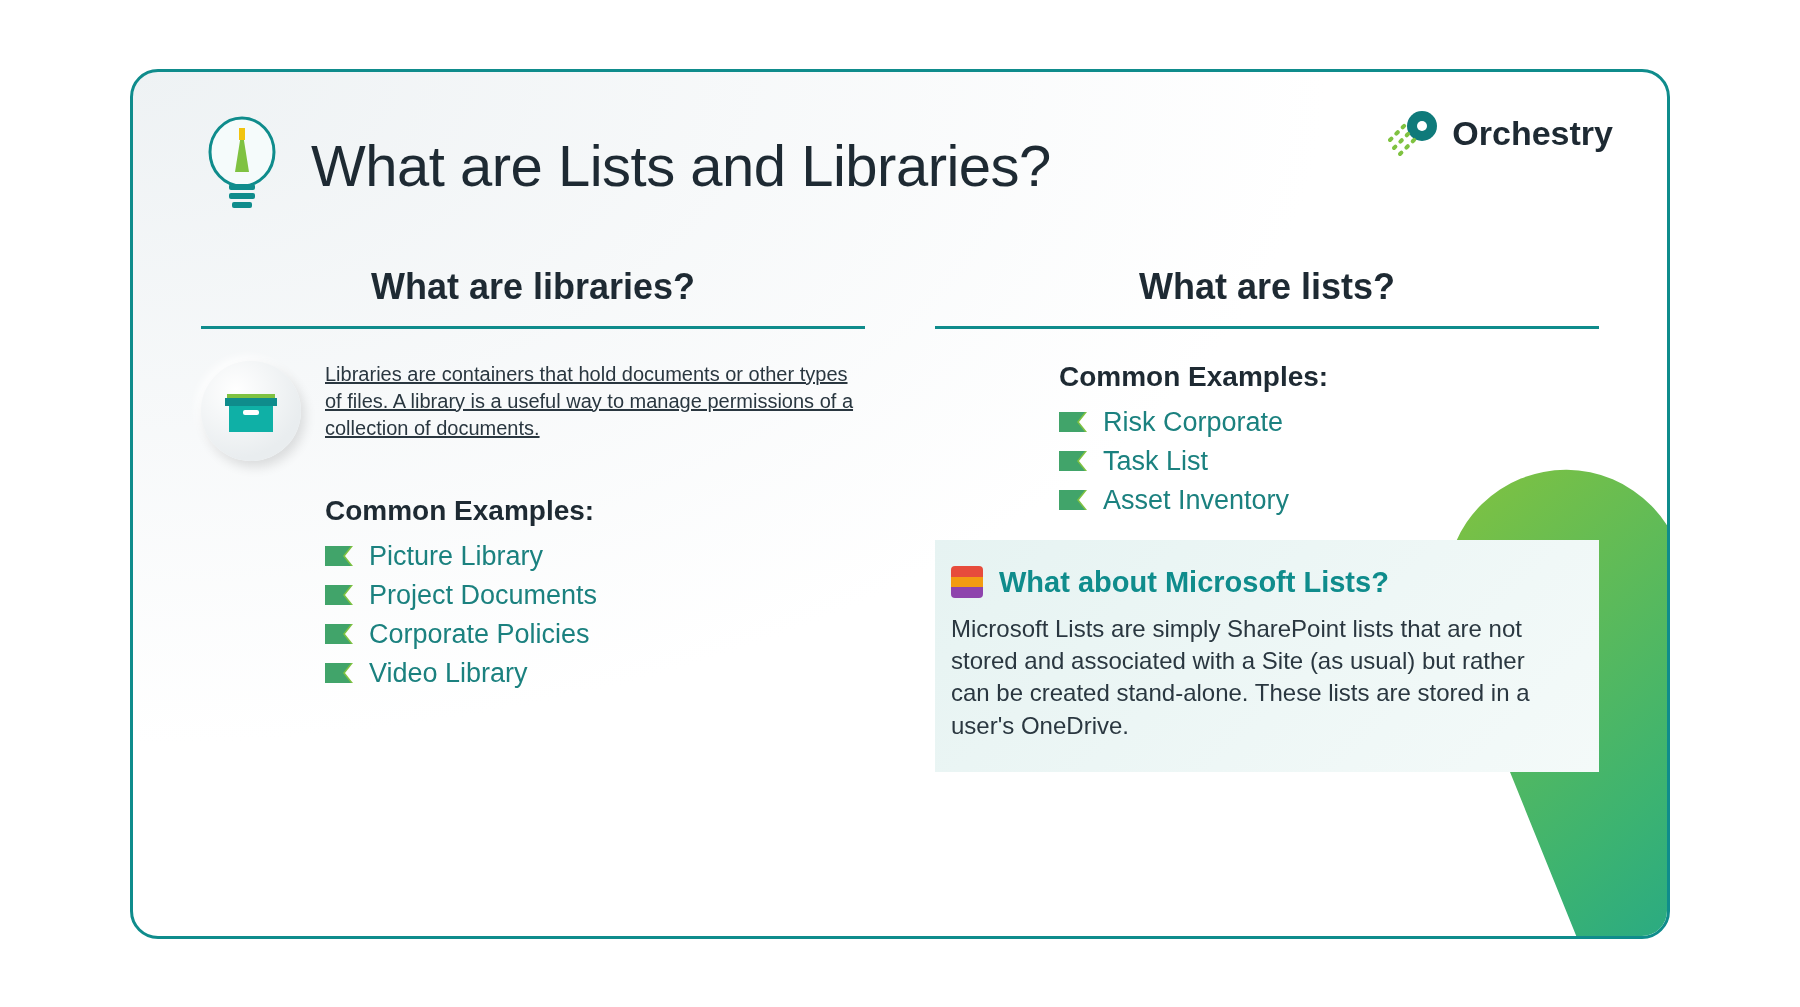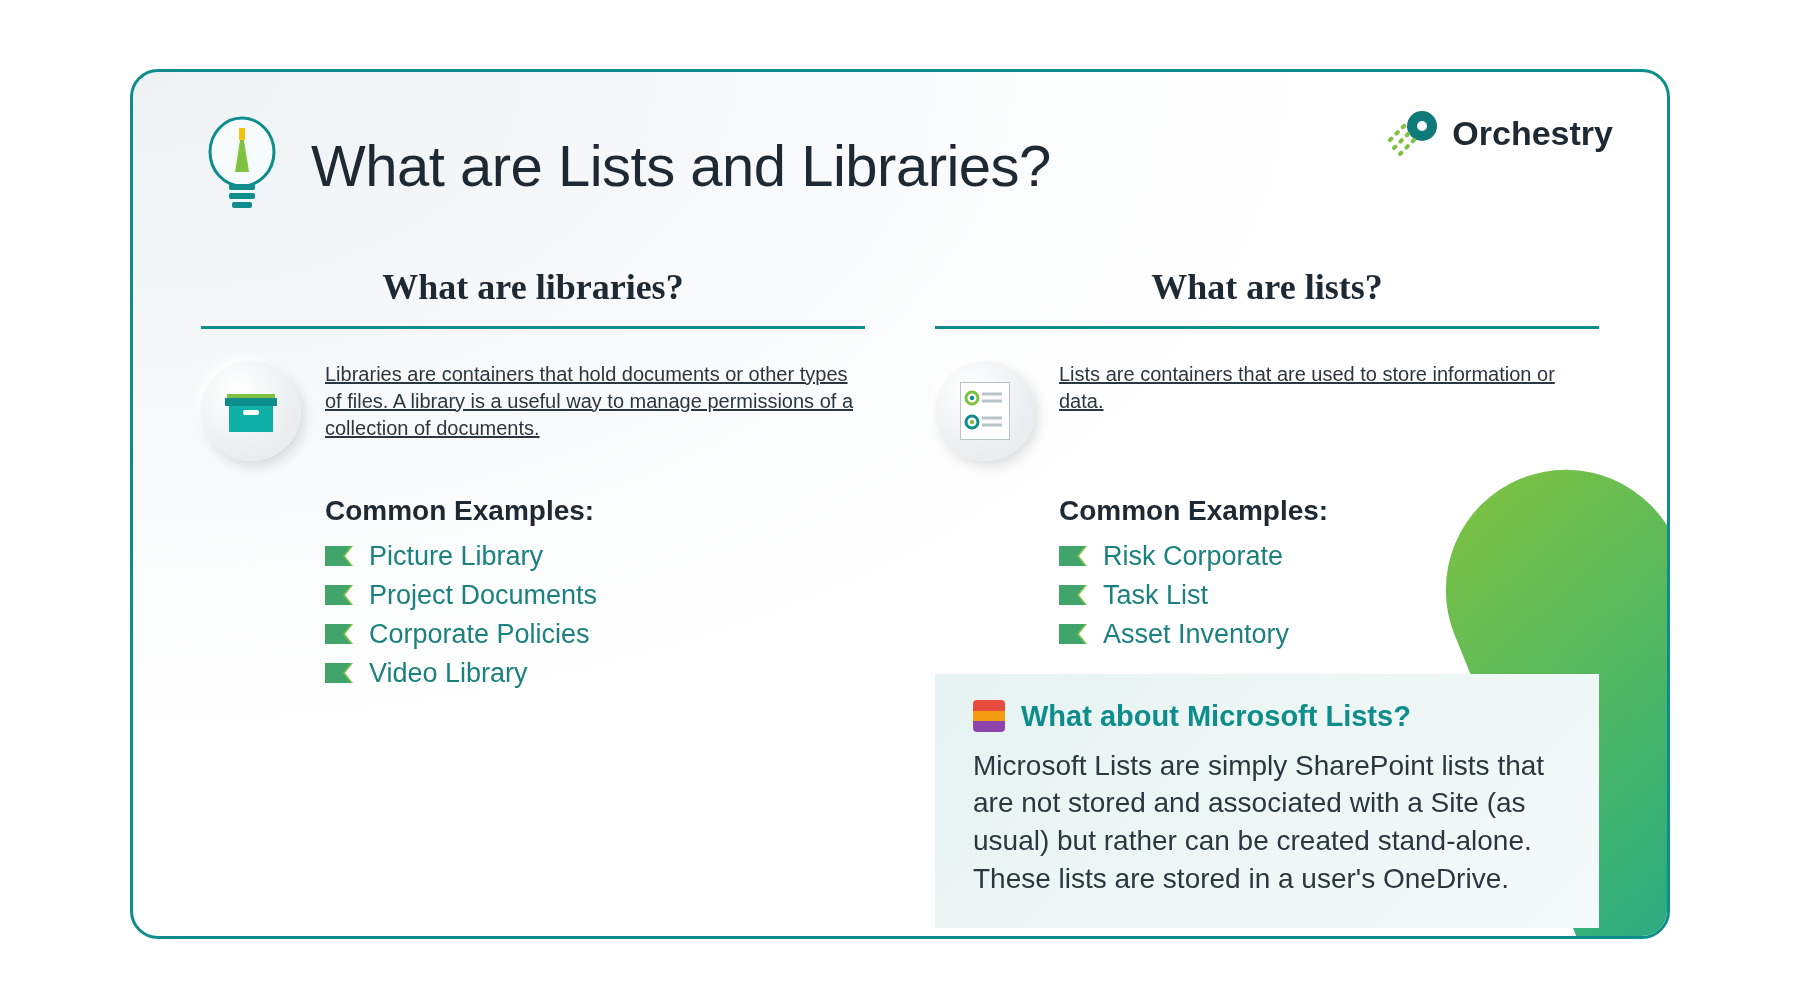--- a/index.html
+++ b/index.html
@@ -77,21 +77,20 @@
   .col { flex: 1; }
 
   .section-heading {
     font-size: 36px;
     font-weight: 600;
     color: #1e2a33;
     text-align: center;
     padding-bottom: 18px;
     border-bottom: 3px solid #0f8c8c;
     margin-bottom: 32px;
-    font-family: Liberation Serif, serif;
   }
 
   .section-body {
     display: flex;
     align-items: flex-start;
     gap: 24px;
     margin-bottom: 34px;
   }
   .section-desc {
     font-size: 20px;
@@ -134,37 +133,37 @@
     height: 20px;
     position: relative;
     flex-shrink: 0;
   }
   .flag svg { display: block; }
 
   
   .callout {
     margin-top: 24px;
     background: linear-gradient(135deg, #e6f3f2 0%, #f4faf9 100%);
-    padding: 26px 30px 30px 38px;
+    padding: 26px 30px 30px 16px;
     position: relative;
     z-index: 1;
   }
   .callout-head {
     display: flex;
     align-items: center;
     gap: 16px;
     margin-bottom: 14px;
   }
   .callout-title {
     font-size: 29px;
     font-weight: 700;
     color: #0f8c8c;
   }
   .callout-body {
-    font-size: 28px;
+    font-size: 24px;
     line-height: 1.35;
     color: #2a3740;
   }
   .ms-lists-icon {
     width: 32px;
     height: 32px;
     display: grid;
     grid-template-rows: 1fr 1fr 1fr;
     border-radius: 4px;
     overflow: hidden;
@@ -262,36 +261,20 @@
               </span>
             <span>Video Library</span>
           </li>
         </ul>
       </div>
     </div>
 
     <div class="col">
       <h2 class="section-heading">What are lists?</h2>
 
-      <div class="section-body">
-        <div class="icon-circle">
-          <svg width="50" height="58" viewBox="0 0 50 58">
-            <rect x="0" y="0" width="50" height="58" fill="#ffffff" stroke="#b9c4c8" stroke-width="2"></rect>
-            <circle cx="12" cy="16" r="6" fill="none" stroke="#7fc241" stroke-width="3"></circle>
-            <circle cx="12" cy="16" r="2.2" fill="#0f8c8c"></circle>
-            <line x1="22" y1="12" x2="42" y2="12" stroke="#b9c4c8" stroke-width="3"></line>
-            <line x1="22" y1="19" x2="42" y2="19" stroke="#b9c4c8" stroke-width="3"></line>
-            <circle cx="12" cy="40" r="6" fill="none" stroke="#0f8c8c" stroke-width="3"></circle>
-            <circle cx="12" cy="40" r="2.2" fill="#7fc241"></circle>
-            <line x1="22" y1="36" x2="42" y2="36" stroke="#b9c4c8" stroke-width="3"></line>
-            <line x1="22" y1="43" x2="42" y2="43" stroke="#b9c4c8" stroke-width="3"></line>
-          </svg>
-        </div>
-        <p class="section-desc">Lists are containers that are used to store information or data.</p>
-      </div>
 
       <div class="examples">
         <div class="examples-title">Common Examples:</div>
         <ul class="example-list">
           <li>
             <span class="flag">
                 <svg width="28" height="20" viewBox="0 0 28 20">
                   <polygon points="0,0 28,0 20,10 28,20 0,20" fill="#7fc241"></polygon>
                   <polygon points="0,0 26,0 18,10 26,20 0,20" fill="#0f8c8c" opacity="0.55"></polygon>
                 </svg>

